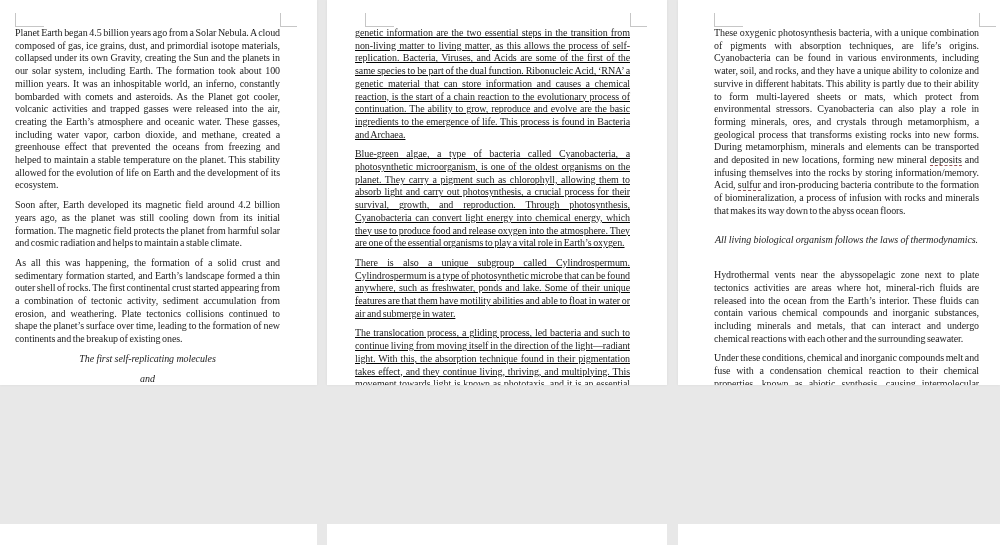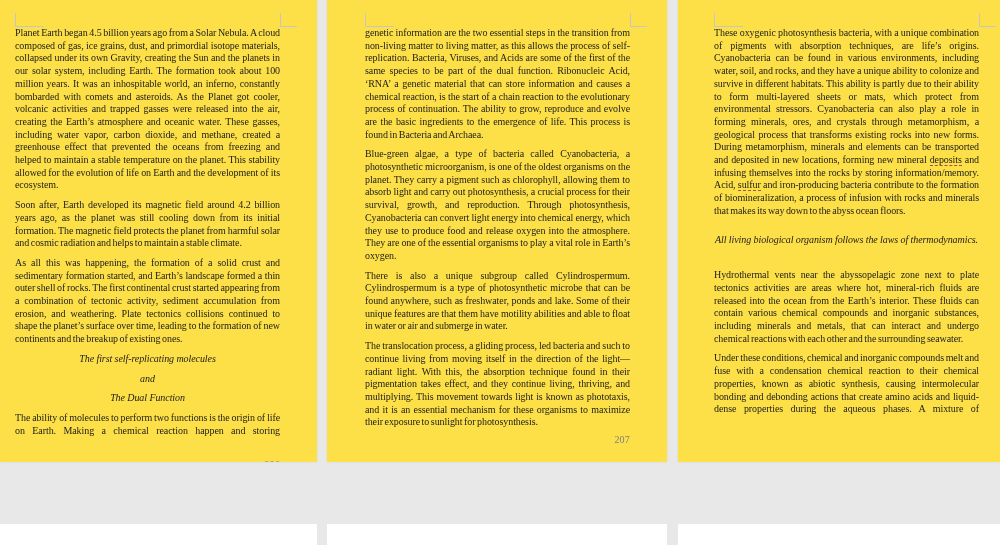--- a/index.html
+++ b/index.html
@@ -4,34 +4,34 @@
 <style>
   html,body{margin:0;padding:0;}
   body{
     width:1000px;height:545px;
     background:#e8e8e8;
     font-family:"Liberation Serif", serif;
     overflow:hidden;
   }
   .canvas{position:relative;width:1000px;height:545px;}
   .page{
-    position:absolute;top:0;height:462px;background:#fde047;
+    position:absolute;top:0;height:385px;background:#ffffff;
     overflow:hidden;box-shadow:0 0 3px rgba(0,0,0,.06);
   }
   .page-a{left:0;width:317px;}
   .page-b{left:327px;width:340px;}
   .page-c{left:678px;width:322px;}
   .stub{position:absolute;top:524px;height:21px;background:#ffffff;}
   .stub-a{left:0;width:317px;}
   .stub-b{left:327px;width:340px;}
   .stub-c{left:678px;width:322px;}
 
   .text{position:absolute;top:27px;}
   .page-a .text{left:15px;right:37px;}
-  .page-b .text{left:38px;right:37px;}
+  .page-b .text{left:28px;right:37px;text-decoration:underline;}
   .page-c .text{left:36px;right:21px;}
 
   .text p{
     margin:0 0 7px 0;
     font-size:10px;line-height:12.7px;
     letter-spacing:-0.08px;word-spacing:-0.8px;
     color:#1c1c1c;
     text-align:justify;
   }
   .text p.center{text-align:center;font-style:italic;word-spacing:0;}

